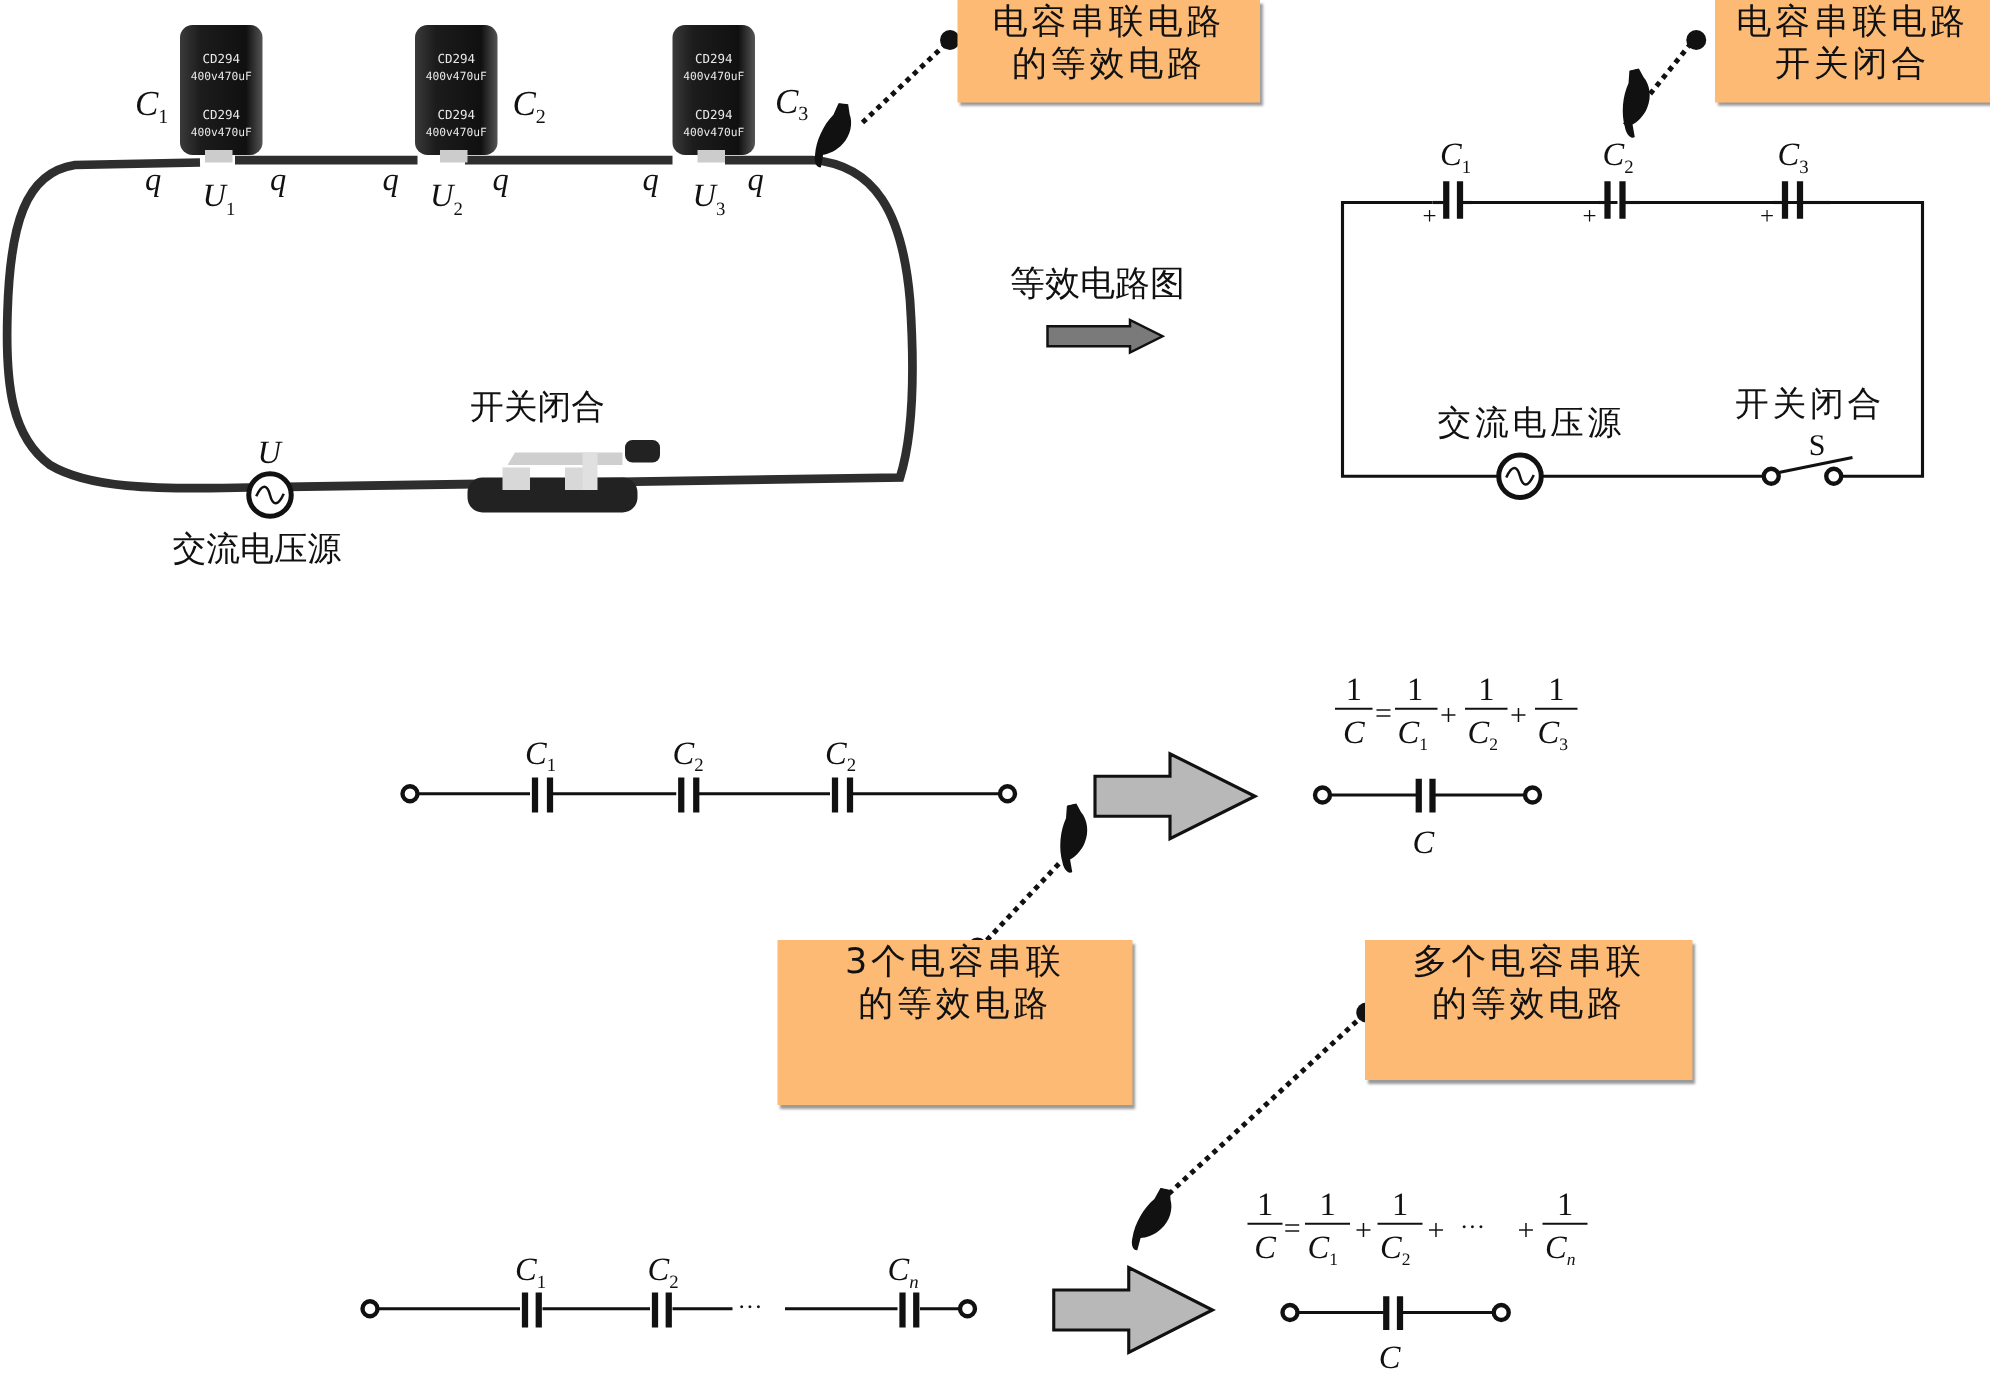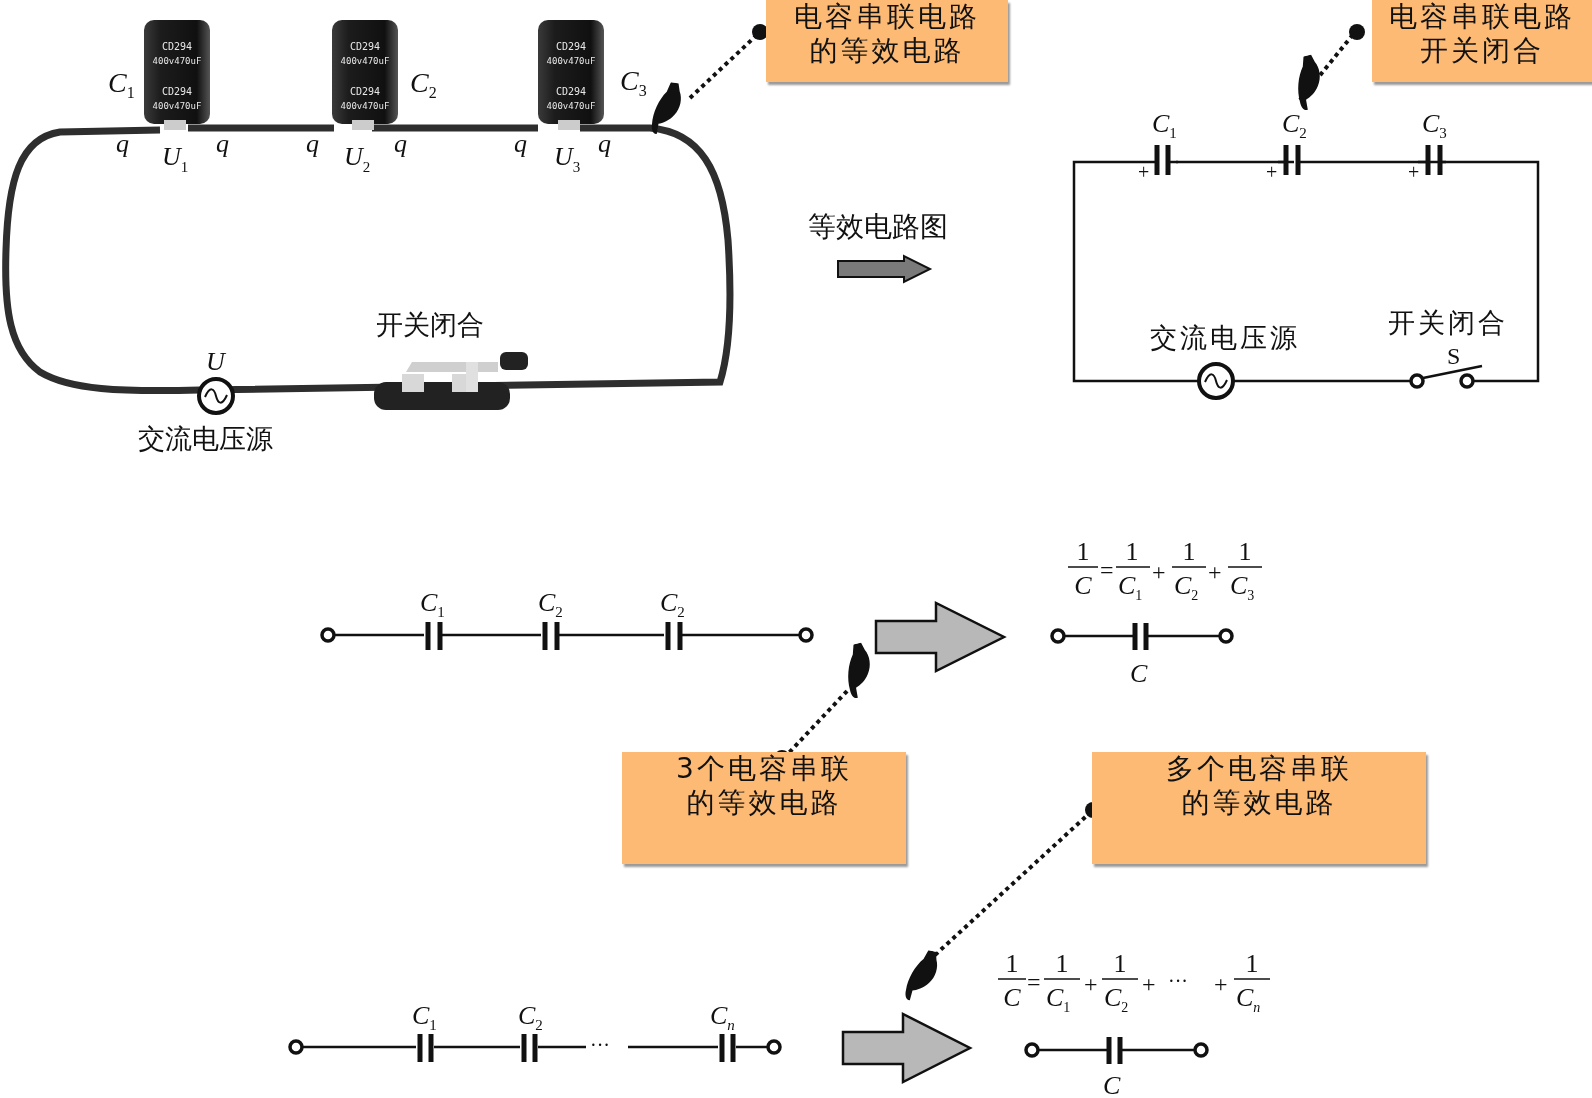--- a/index.html
+++ b/index.html
@@ -274,20 +274,20 @@
 </svg>
 
 <div class="note" style="left:766px;top:0;width:242px;height:82px;">
   <div>电容串联电路</div>
   <div>的等效电路</div>
 </div>
 <div class="note" style="left:1372px;top:0;width:220px;height:82px;font-weight:normal;">
   <div>电容串联电路</div>
   <div>开关闭合</div>
 </div>
-<div class="note" style="left:622px;top:752px;width:284px;height:112px;">
+<div class="note" style="left:622px;top:752px;width:284px;height:132px;">
   <div>3个电容串联</div>
   <div>的等效电路</div>
 </div>
-<div class="note" style="left:1092px;top:752px;width:334px;height:112px;">
+<div class="note" style="left:1092px;top:752px;width:262px;height:112px;">
   <div>多个电容串联</div>
   <div>的等效电路</div>
 </div>
 
 </body></html>

